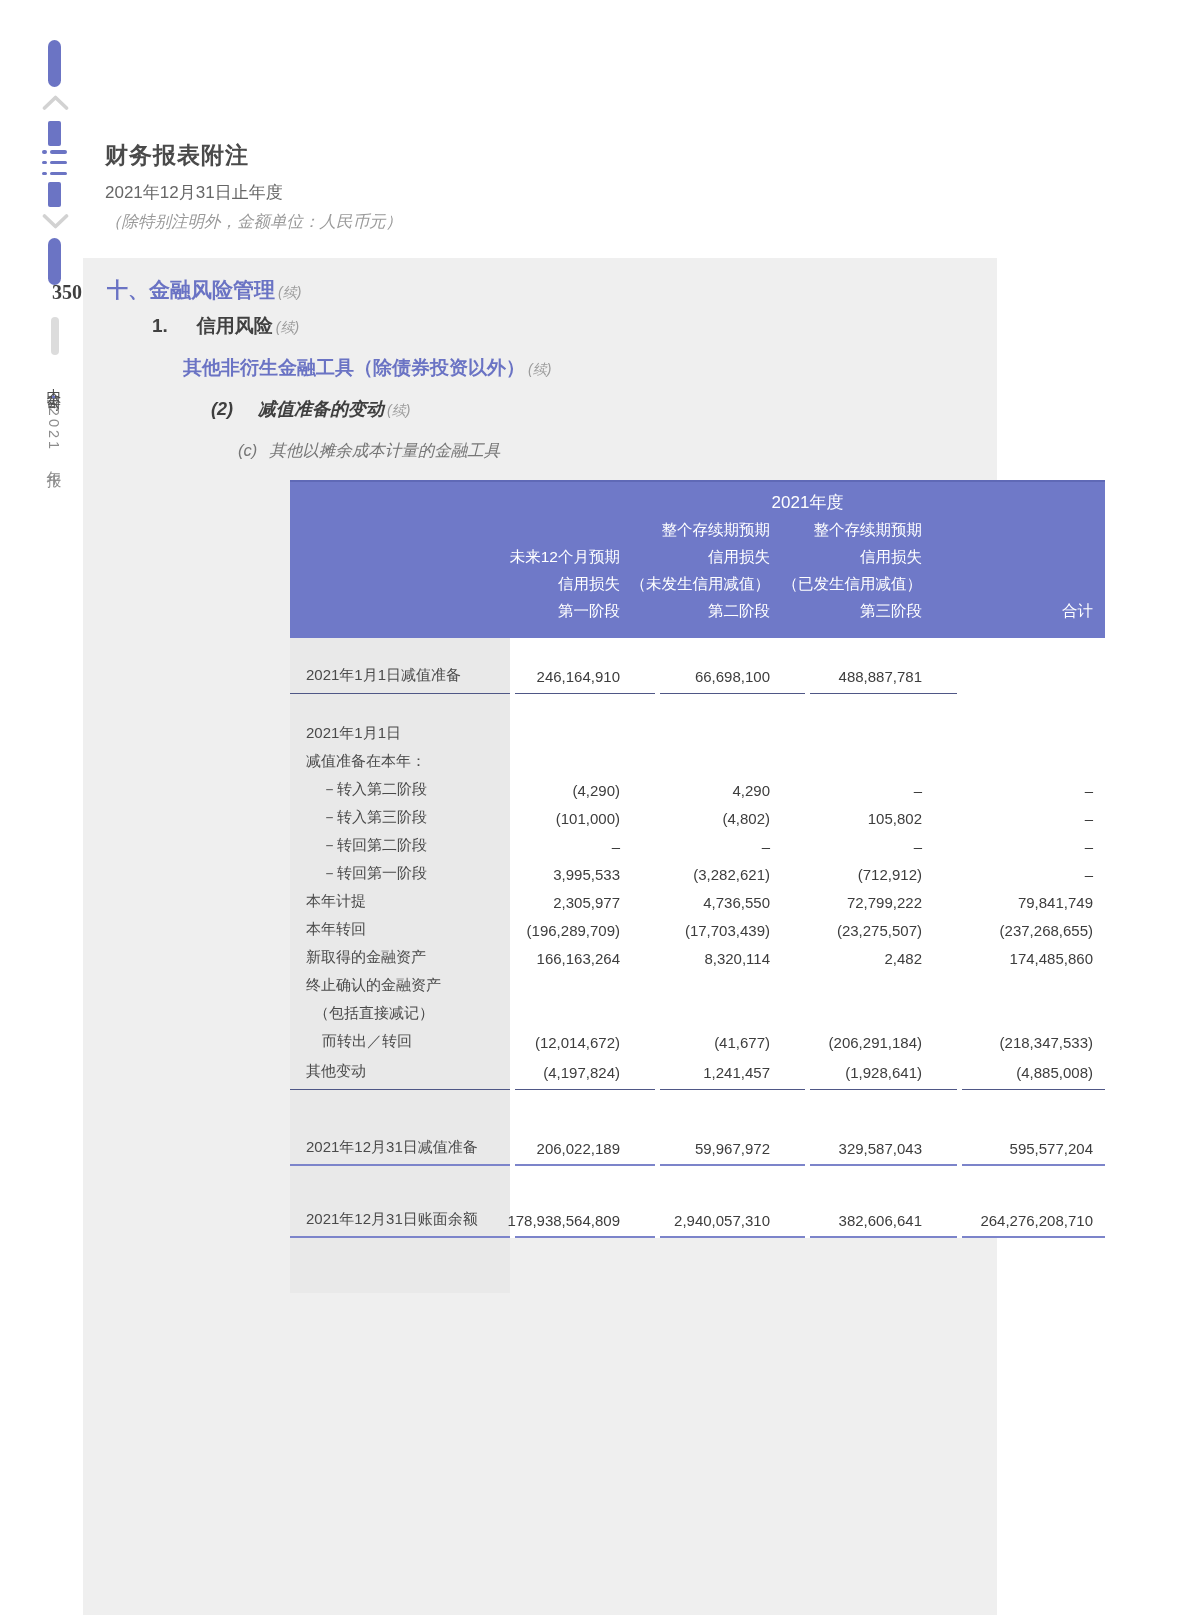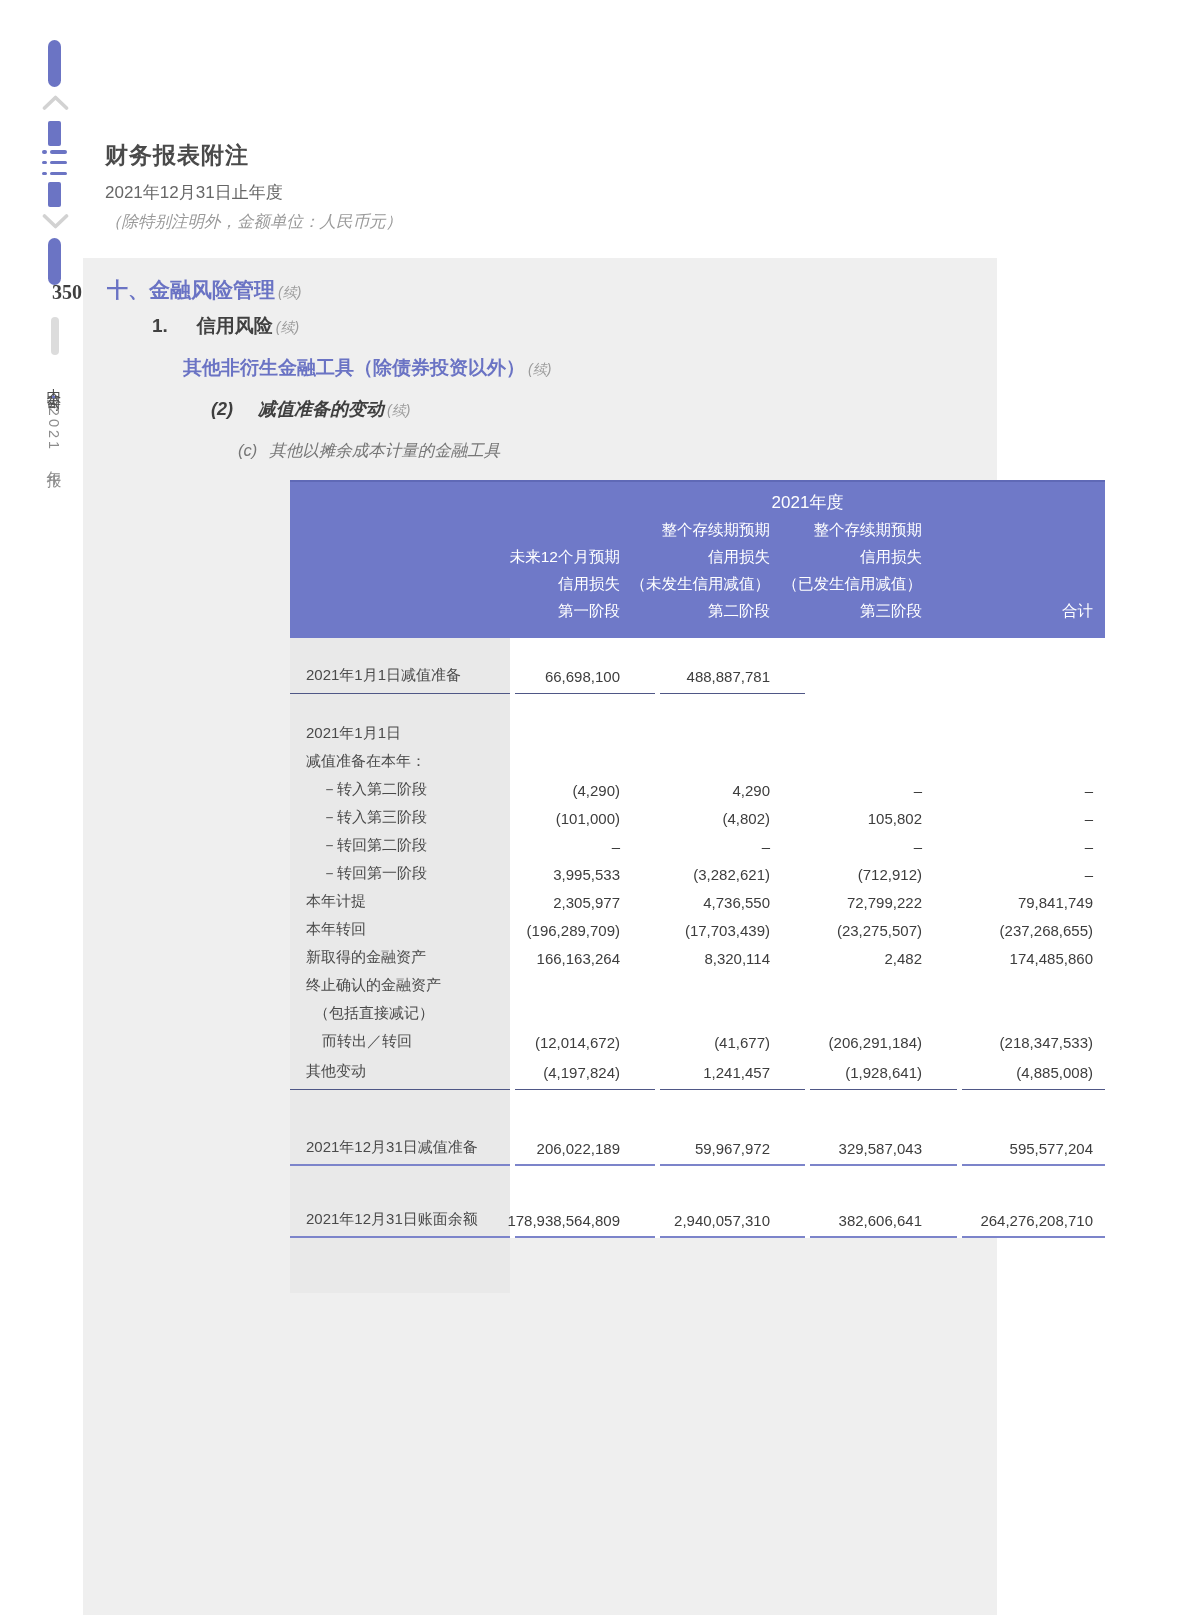--- a/index.html
+++ b/index.html
@@ -156,20 +156,21 @@
             <div class="hline">（已发生信用减值）</div>
             <div class="hline">第三阶段</div>
           </div>
           <div class="hcol hc4">
             <div class="hline">合计</div>
           </div>
         </div>
     </div>
     <div class="tbody" id="tbody">
         <div class="cell lc u-dark" style="height: 56px; padding-bottom: 9px;">2021年1月1日减值准备</div>
+        <div class="cell val vc1 u-dark" style="height: 56px; padding-bottom: 9px;">246,164,910</div>
         <div class="cell val vc2 u-dark" style="height: 56px; padding-bottom: 9px;">66,698,100</div>
         <div class="cell val vc3 u-dark" style="height: 56px; padding-bottom: 9px;">488,887,781</div>
         <div class="spacer" style="height: 26px;"></div>
         <div class="cell lc" style="height: 28px; padding-bottom: 5px;">2021年1月1日</div>
         <div class="cell val vc1" style="height: 28px; padding-bottom: 5px;"></div>
         <div class="cell val vc2" style="height: 28px; padding-bottom: 5px;"></div>
         <div class="cell val vc3" style="height: 28px; padding-bottom: 5px;"></div>
         <div class="cell val vc4" style="height: 28px; padding-bottom: 5px;"></div>
         <div class="cell lc" style="height: 28px; padding-bottom: 5px;">减值准备在本年：</div>
         <div class="cell val vc1" style="height: 28px; padding-bottom: 5px;"></div>

